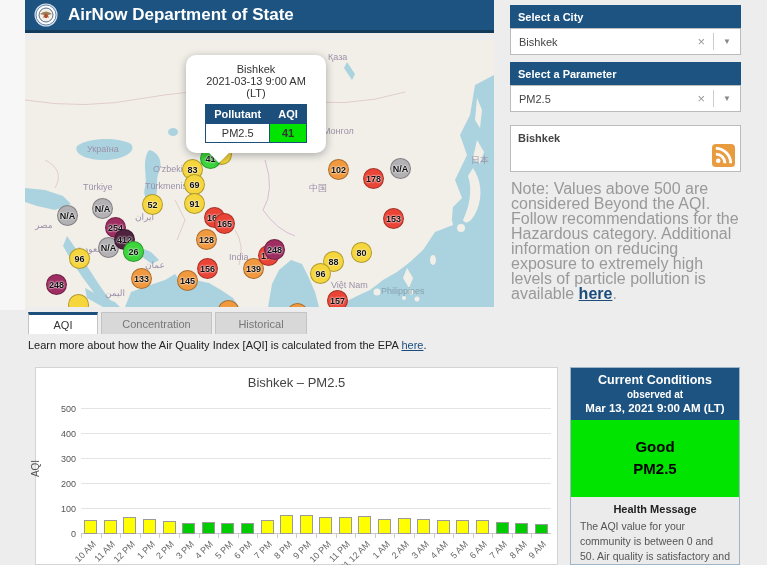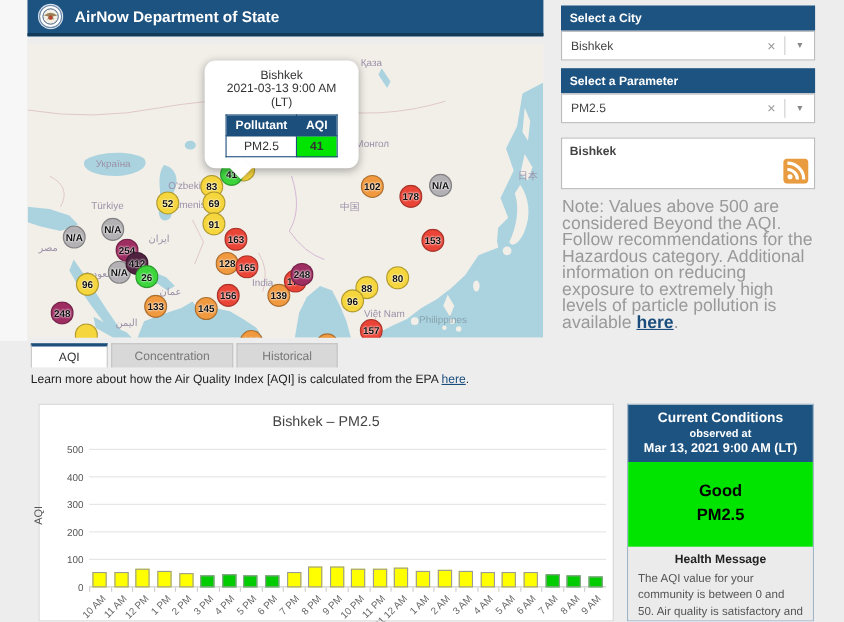--- a/index.html
+++ b/index.html
@@ -2,21 +2,21 @@
 <html><head>
 <meta charset="utf-8">
 <style>
   *{margin:0;padding:0;box-sizing:border-box;}
   html,body{width:767px;height:565px;overflow:hidden;}
   body{background:#ededee;font-family:"Liberation Sans",sans-serif;position:relative;}
   .leftstrip{position:absolute;left:0;top:0;width:25px;height:310px;background:#f7f7f7;}
 
   
   .hdr{position:absolute;left:25px;top:0;width:469px;height:33px;background:#1d5380;border-bottom:3px solid #143a59;display:flex;align-items:center;}
-  .hdr .title{color:#fff;font-size:14px;font-weight:bold;margin-left:10px;}
+  .hdr .title{color:#fff;font-size:17px;font-weight:bold;margin-left:10px;}
   .seal{margin-left:9px;width:24px;height:24px;flex:0 0 auto;}
 
   
   .map{position:absolute;left:25px;top:40px;width:469px;height:267px;background:#f2efe9;overflow:hidden;}
   .map svg{position:absolute;left:0;top:0;}
   .maplabel{position:absolute;font-size:9px;color:#9b91a8;white-space:nowrap;z-index:3;}
   .maplabel.water{color:#86a2ad;}
   .marker{position:absolute;width:21px;height:21px;margin:-10px 0 0 -10px;border-radius:50%;
     display:flex;align-items:center;justify-content:center;font-size:9px;font-weight:bold;color:#111;
     text-shadow:0 0 2px #fff,0 0 2px #fff;border:1px solid rgba(0,0,0,.28);z-index:4;}
@@ -170,25 +170,25 @@
       <div class="maplabel" style="left: 298px; top: 86px;">Монгол</div>
       <div class="maplabel" style="left: 446px; top: 114px;">日本</div>
       <div class="maplabel" style="left: 306px; top: 240px;">Việt Nam</div>
       <div class="maplabel water" style="left: 356px; top: 246px;">Philippines</div>
     </div>
   <div id="map-markers">
       <div class="marker lv-moderate" style="left: 196px; top: 114px;">57</div>
       <div class="marker lv-good" style="left: 185px; top: 118px;">41</div>
       <div class="marker lv-moderate" style="left: 167px; top: 129px;">83</div>
       <div class="marker lv-moderate" style="left: 169px; top: 144px;">69</div>
-      <div class="marker lv-moderate" style="left: 127px; top: 144px;">52</div>
+      <div class="marker lv-moderate" style="left: 127px; top: 164px;">52</div>
       <div class="marker lv-usg" style="left: 181px; top: 164px;">128</div>
       <div class="marker lv-moderate" style="left: 169px; top: 163px; text-align: center;">91</div>
       <div class="marker lv-unhealthy" style="left: 189px; top: 177px;">163</div>
-      <div class="marker lv-unhealthy" style="left: 199px; top: 202px;">165</div>
+      <div class="marker lv-unhealthy" style="left: 199px; top: 183px;">165</div>
       <div class="marker lv-usg" style="left: 228px; top: 193px;">139</div>
       <div class="marker lv-usg" style="left: 162px; top: 205px;">145</div>
       <div class="marker lv-unhealthy" style="left: 182px; top: 228px;">156</div>
       <div class="marker lv-usg" style="left: 203px; top: 235px;">108</div>
       <div class="marker lv-usg" style="left: 216px; top: 250px;">114</div>
       <div class="marker lv-na" style="left: 42px; top: 175px;">N/A</div>
       <div class="marker lv-na" style="left: 77px; top: 168px;">N/A</div>
       <div class="marker lv-veryunhealthy" style="left: 90px; top: 187px;">254</div>
       <div class="marker lv-na" style="left: 83px; top: 207px;">N/A</div>
       <div class="marker lv-hazardous" style="left: 99px; top: 199px;">412</div>

